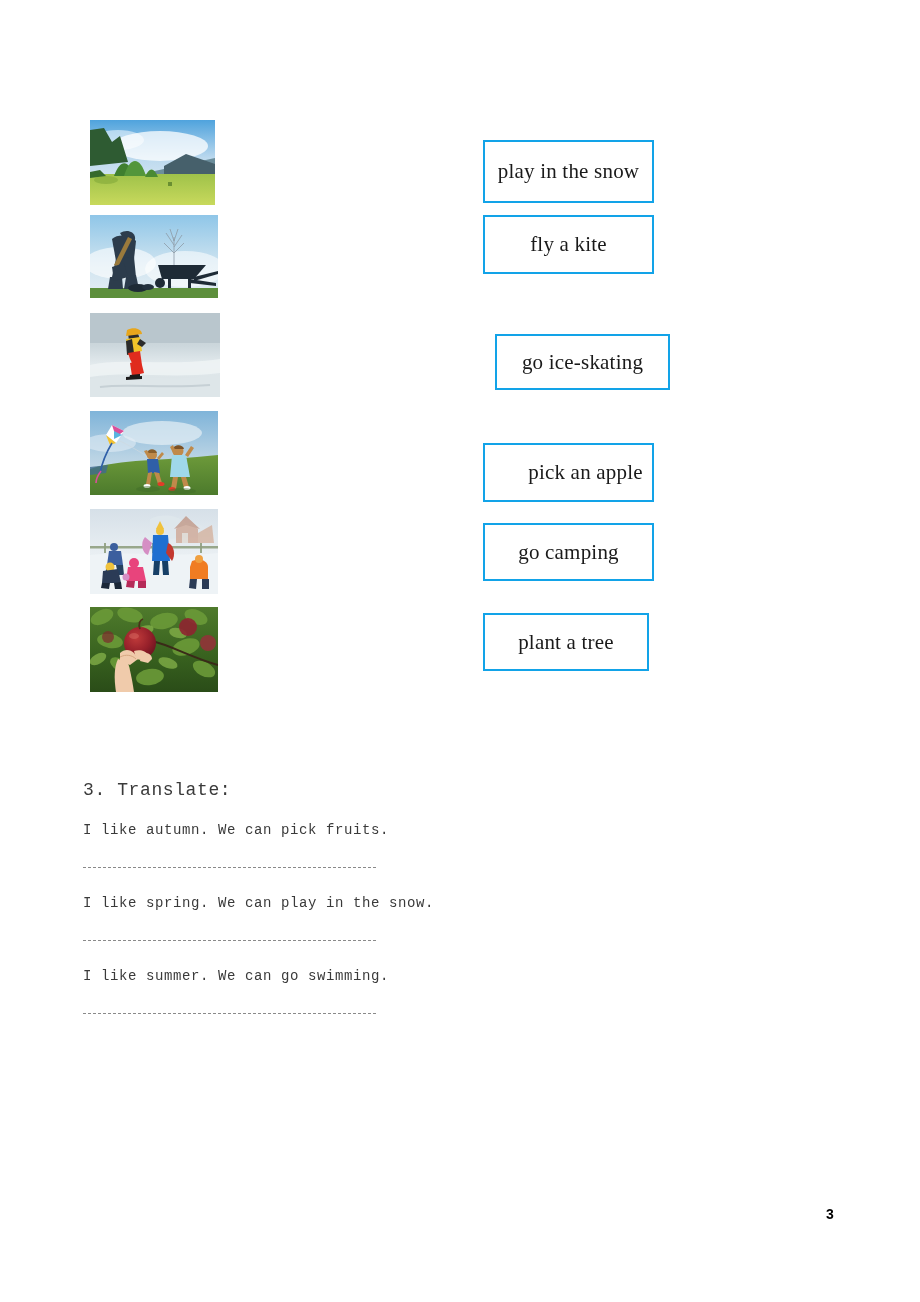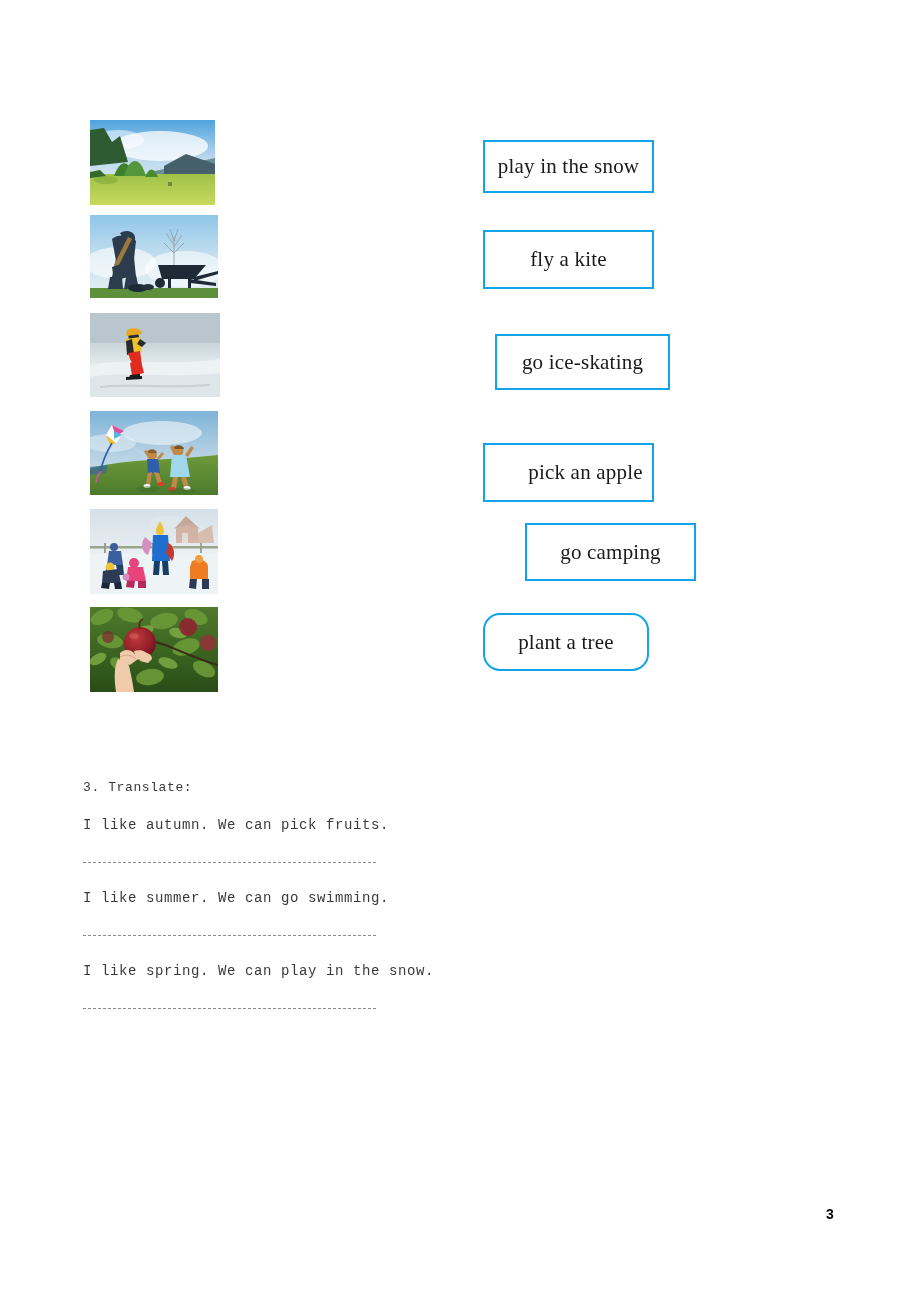--- a/index.html
+++ b/index.html
@@ -72,21 +72,21 @@
   #translate-section {
     position: absolute;
     left: 83px;
     top: 780px;
     width: 420px;
     font-family: "Liberation Mono", monospace;
   }
 
   .translate-heading {
     font-family: "Liberation Mono", monospace;
-    font-size: 13px;
+    font-size: 18px;
     color: #3a3a3a;
     letter-spacing: 0.6px;
     margin: 0 0 23px 0;
     white-space: pre;
   }
 
   .translate-item { margin: 0 0 0 0; }
 
   .translate-sentence {
     font-family: "Liberation Mono", monospace;
@@ -386,46 +386,46 @@
             <path d="M52 46 C58 45 62 48 62 52 L58 56 L50 54 Z"></path>
             <path d="M28 52 C24 60 24 72 26 85 L44 85 C42 72 40 62 38 56 Z"></path>
           </g>
           <path d="M30 50 C36 47 42 48 46 52" stroke="#d6a882" stroke-width="1" fill="none"></path>
         </svg>
       </div>
 
     </div>
 
     <div class="phrase-column">
-      <div class="phrase-box" style="left:483px;top:140px;width:171px;height:53px;">play in the snow</div>
-      <div class="phrase-box" style="left:483px;top:230px;width:171px;height:59px;">fly a kite</div>
+      <div class="phrase-box" style="left:483px;top:140px;width:171px;height:63px;">play in the snow</div>
+      <div class="phrase-box" style="left:483px;top:215px;width:171px;height:59px;">fly a kite</div>
       <div class="phrase-box" style="left:483px;top:334px;width:175px;height:56px;margin-left:12px;">go ice-skating</div>
       <div class="phrase-box" style="left:483px;top:443px;width:171px;height:59px;padding-left:34px;">pick an apple</div>
-      <div class="phrase-box" style="left:483px;top:523px;width:171px;height:58px;margin-left:42px;">go camping</div>
-      <div class="phrase-box" style="left:483px;top:613px;width:166px;height:58px;border-radius:17px;">plant a tree</div>
+      <div class="phrase-box" style="left:483px;top:523px;width:171px;height:58px;">go camping</div>
+      <div class="phrase-box" style="left:483px;top:613px;width:166px;height:58px;">plant a tree</div>
     </div>
 
   </div>
 
   <div id="translate-section">
 
     <div class="translate-heading">3. Translate:</div>
 
     <div class="translate-item">
       <div class="translate-sentence">I like autumn. We can pick fruits.</div>
       <div class="answer-line"></div>
     </div>
 
     <div class="translate-item">
+      <div class="translate-sentence">I like spring. We can play in the snow.</div>
+      <div class="answer-line"></div>
+    </div>
+
+    <div class="translate-item">
       <div class="translate-sentence">I like summer. We can go swimming.</div>
       <div class="answer-line"></div>
     </div>
 
-    <div class="translate-item">
-      <div class="translate-sentence">I like spring. We can play in the snow.</div>
-      <div class="answer-line"></div>
-    </div>
-
   </div>
 
   <div id="page-number">3</div>
 
 </div>
 
 </body></html>

